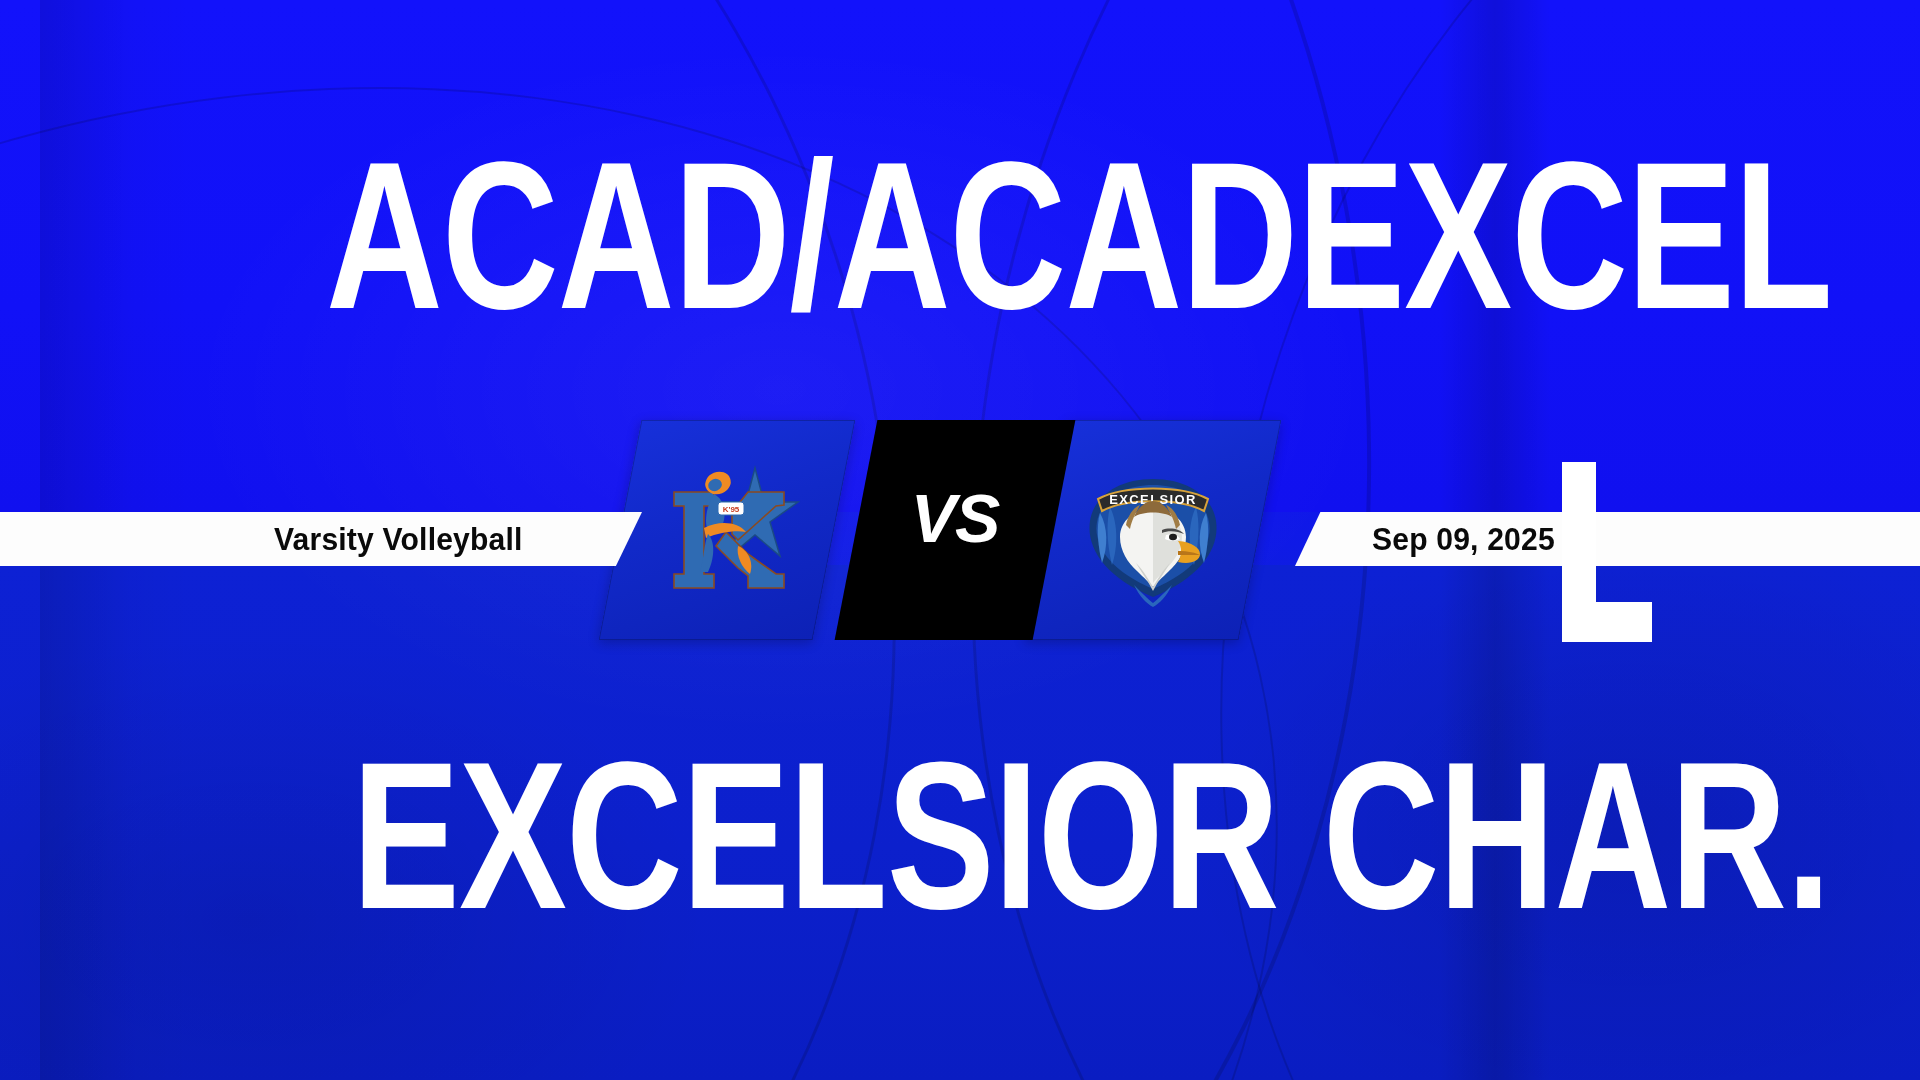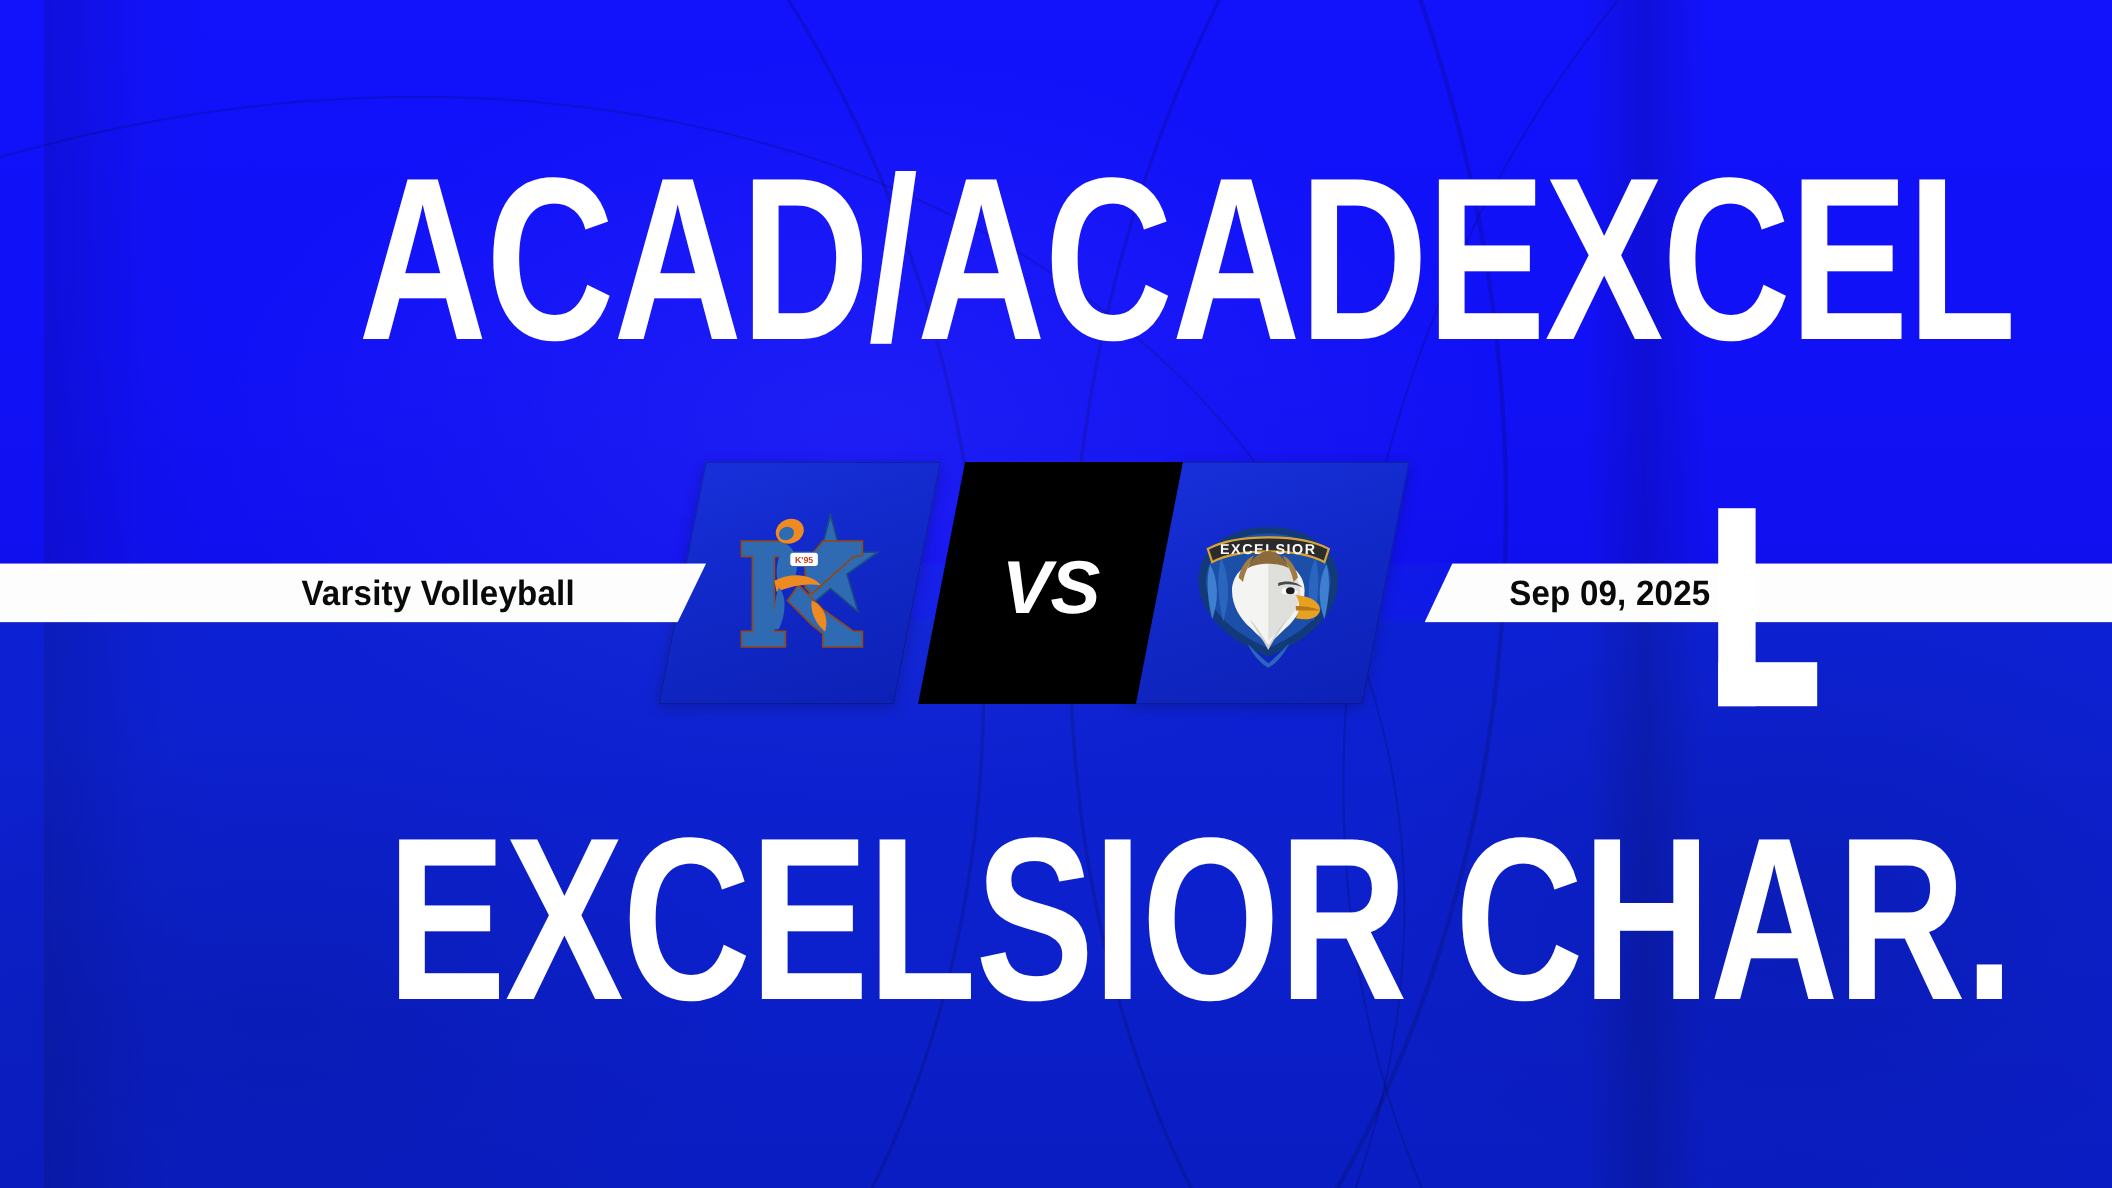--- a/index.html
+++ b/index.html
@@ -162,21 +162,21 @@
   #vs-panel {
     position: absolute;
     left: 856px; top: 420px;
     width: 198px; height: 220px;
     background: #000000;
     transform: skewX(-11deg);
     z-index: 4;
   }
   #vs-text {
     position: absolute;
-    left: 856px; top: 424px;
+    left: 856px; top: 408px;
     width: 198px; height: 220px;
     z-index: 5;
     display: flex; align-items: center; justify-content: center;
     color: #ffffff;
     font-family: "Liberation Sans", sans-serif;
     font-weight: 700;
     font-style: italic;
     font-size: 68px;
     letter-spacing: -1px;
   }

